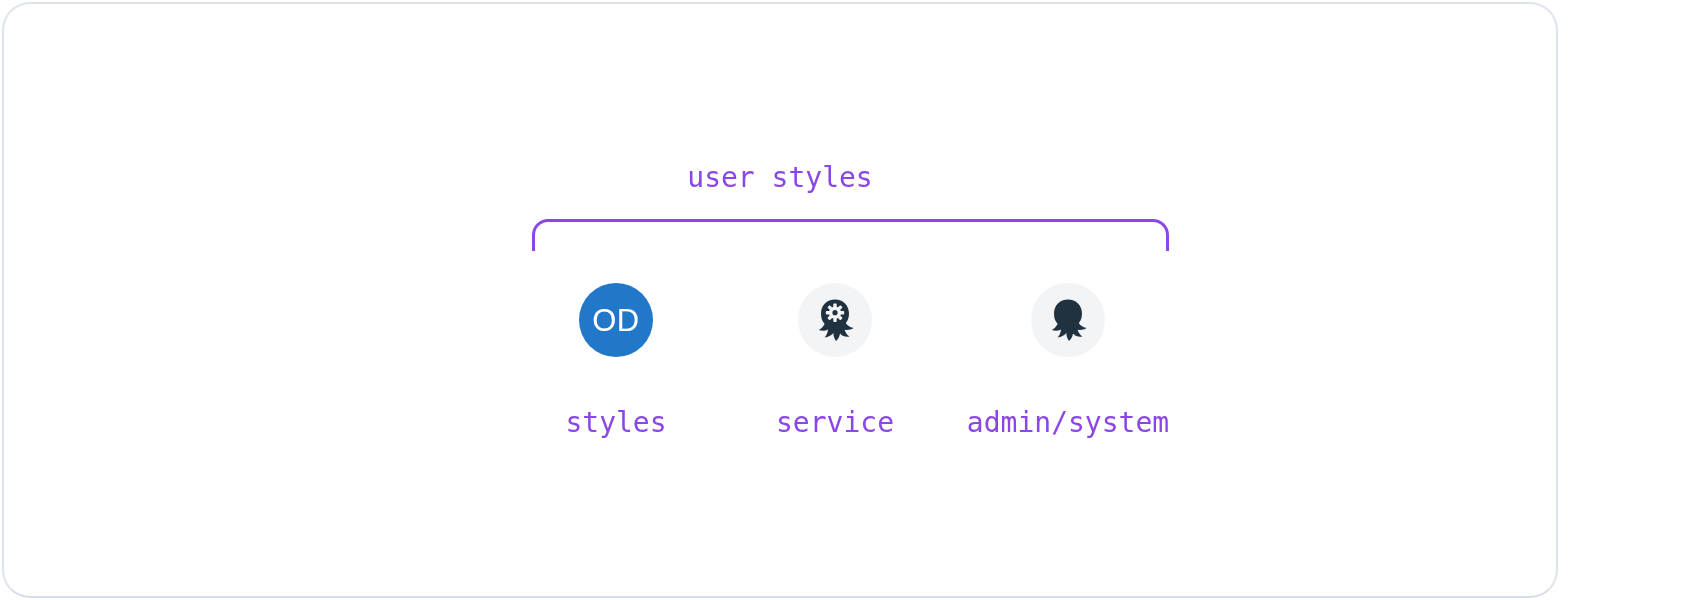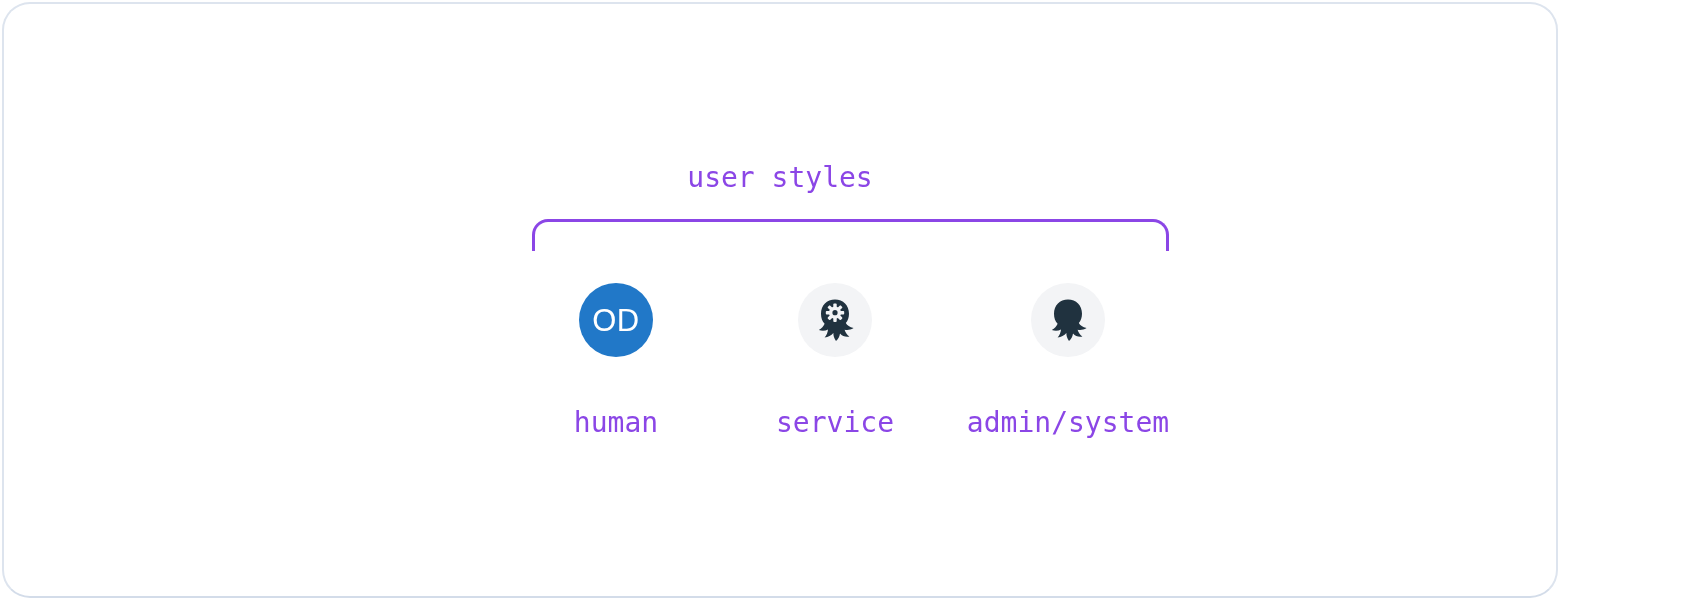--- a/index.html
+++ b/index.html
@@ -80,21 +80,21 @@
 
     <div class="diagram-title">user styles</div>
 
     <div class="bracket"></div>
 
     <div class="user-col col-0">
       <svg class="avatar-svg" width="74" height="74" viewBox="0 0 74 74">
         <circle cx="37" cy="37" r="37" fill="#2178c8"></circle>
         <text class="initials-text" x="37" y="48" text-anchor="middle" fill="#ffffff">OD</text>
       </svg>
-      <div class="user-label">human</div>
+      <div class="user-label">styles</div>
     </div>
 
     <div class="user-col col-1">
       <svg class="avatar-svg" width="74" height="74" viewBox="0 0 74 74">
         <circle cx="37" cy="37" r="37" fill="#f3f4f6"></circle>
         <g transform="translate(13,12.5) scale(2)">
           <path d="M12 2
                    C16.1 2 19 5 19 9.1
                    C19 11 18.4 12.6 17.4 13.8
                    C18.1 15 19.3 15.9 21.3 16.3

